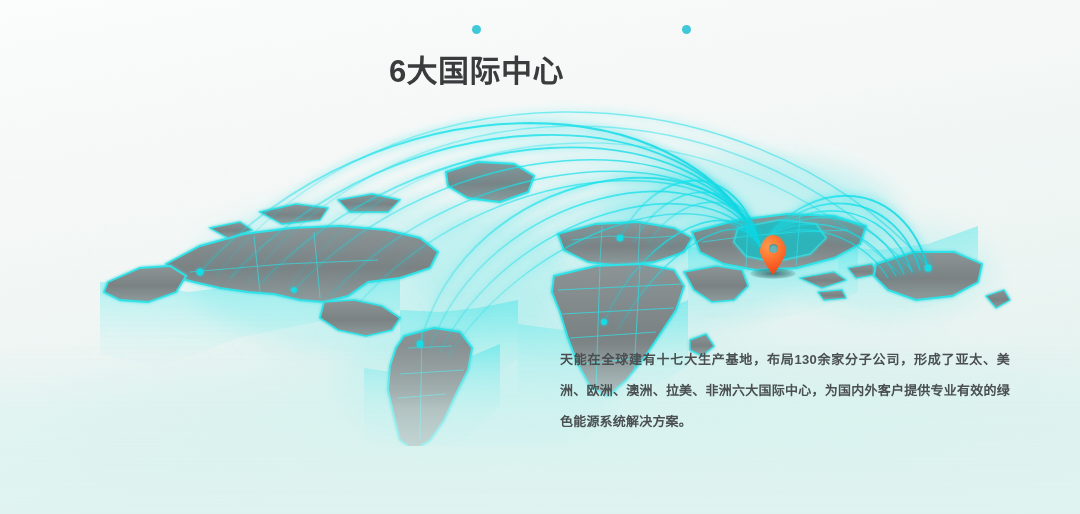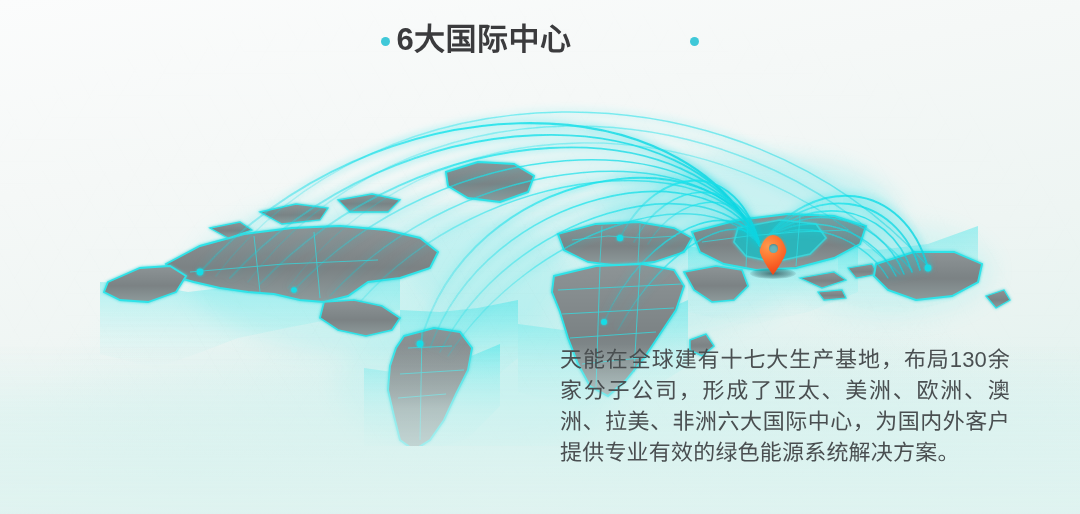--- a/index.html
+++ b/index.html
@@ -34,21 +34,21 @@
     -webkit-mask-image: radial-gradient(ellipse 70% 70% at 45% 60%, rgba(0,0,0,.9) 0%, rgba(0,0,0,.35) 60%, rgba(0,0,0,0) 95%);
     pointer-events:none;
   }
 
   
   #headings {
     position:absolute; top:22px; left:0; width:100%;
     display:flex; justify-content:center; gap:118px;
     z-index:40;
   }
-  .heading-item { display:flex; align-items:center; gap:6px; }
+  .heading-item { display:flex; align-items:center; gap:20px;flex-direction:column; }
   .bullet-dot {
     width:9px; height:9px; border-radius:50%;
     background:#3fc8d8;
     flex:0 0 auto;
     margin-top:3px;
   }
   .heading-text {
     font-size:31px;
     font-weight:700;
     letter-spacing:.5px;
@@ -103,26 +103,27 @@
   }
 
   
   #description {
     position:absolute;
     left:560px; top:344px;
     width:450px;
     z-index:45;
   }
   #description p {
-    font-size:22px;
+    font-size:13px;
     line-height:31px;
     color:#4a4f51;
     letter-spacing:.2px;
     text-align:justify;
     text-justify:inter-ideograph;
+    font-weight:bold;
   }
 </style>
 </head>
 <body>
 
 <div id="slide">
 
   <div id="bg-texture"></div>
 
   <div id="map-stage">

